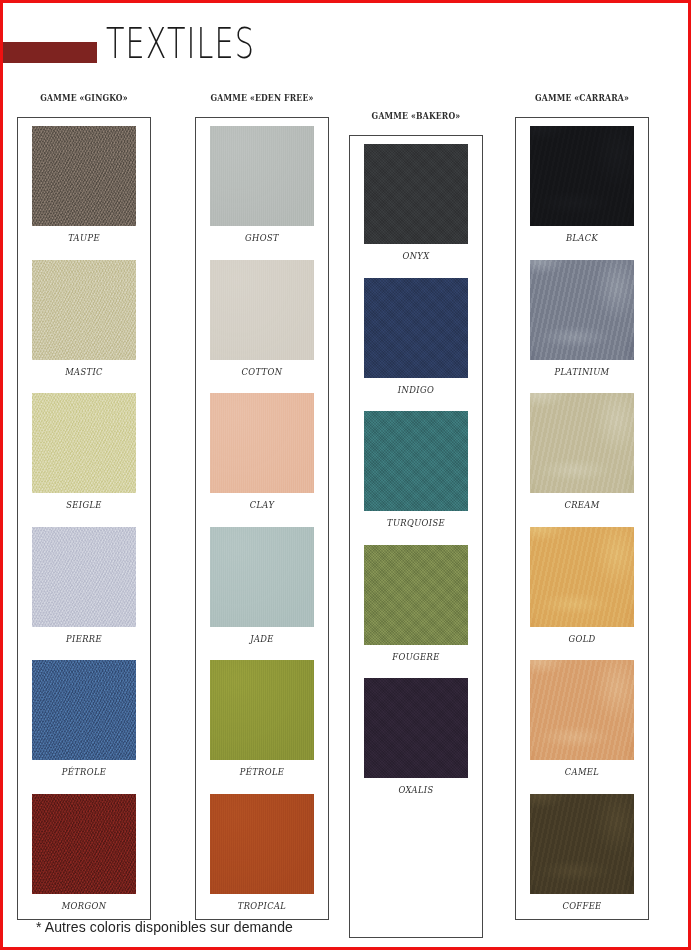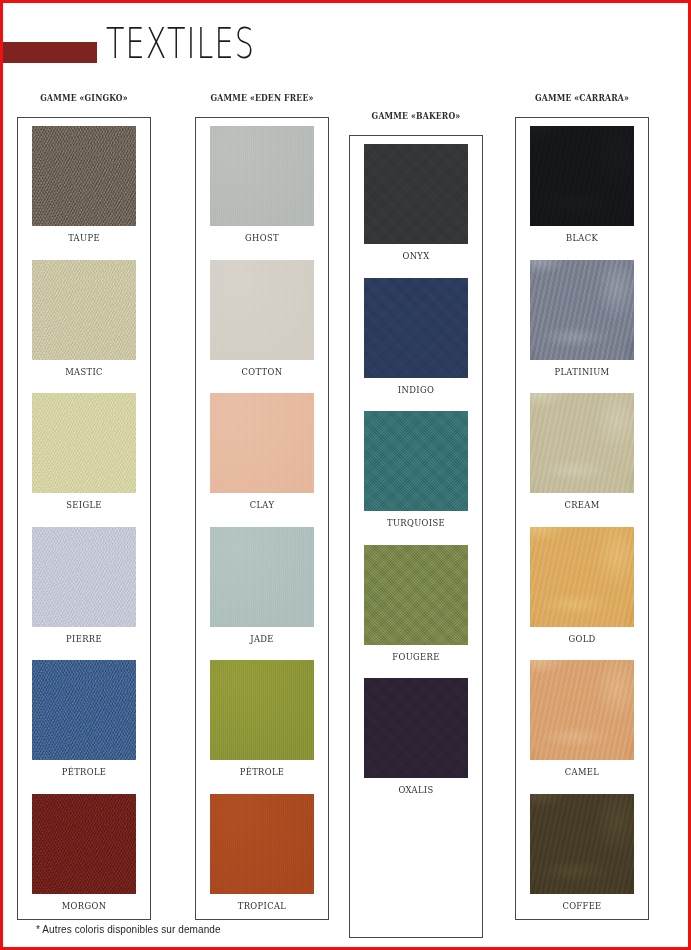--- a/index.html
+++ b/index.html
@@ -90,20 +90,21 @@
     padding: 8px 0 6px 0;
     box-sizing: border-box;
     height: 803px;
   }
 
   .swatch-item {
     width: 100%;
     height: 133.5px;
     box-sizing: border-box;
     display: block;
+    font-style: italic;
   }
   .swatch-chip {
     width: 104px;
     height: 100px;
     margin: 0 auto;
     position: relative;
     overflow: hidden;
   }
   .swatch-label {
     text-align: center;
@@ -168,21 +169,21 @@
     mix-blend-mode: overlay;
     opacity: 1;
   }
 
   
   .footnote {
     position: absolute;
     left: 33px;
     bottom: 12px;
     font-family: "Liberation Sans", sans-serif;
-    font-size: 10px;
+    font-size: 14px;
     color: #242424;
     letter-spacing: 0.1px;
     white-space: nowrap;
   }
 </style>
 </head>
 <body>
 
 <div id="page" style="border-color: rgb(238, 17, 17);">
 

